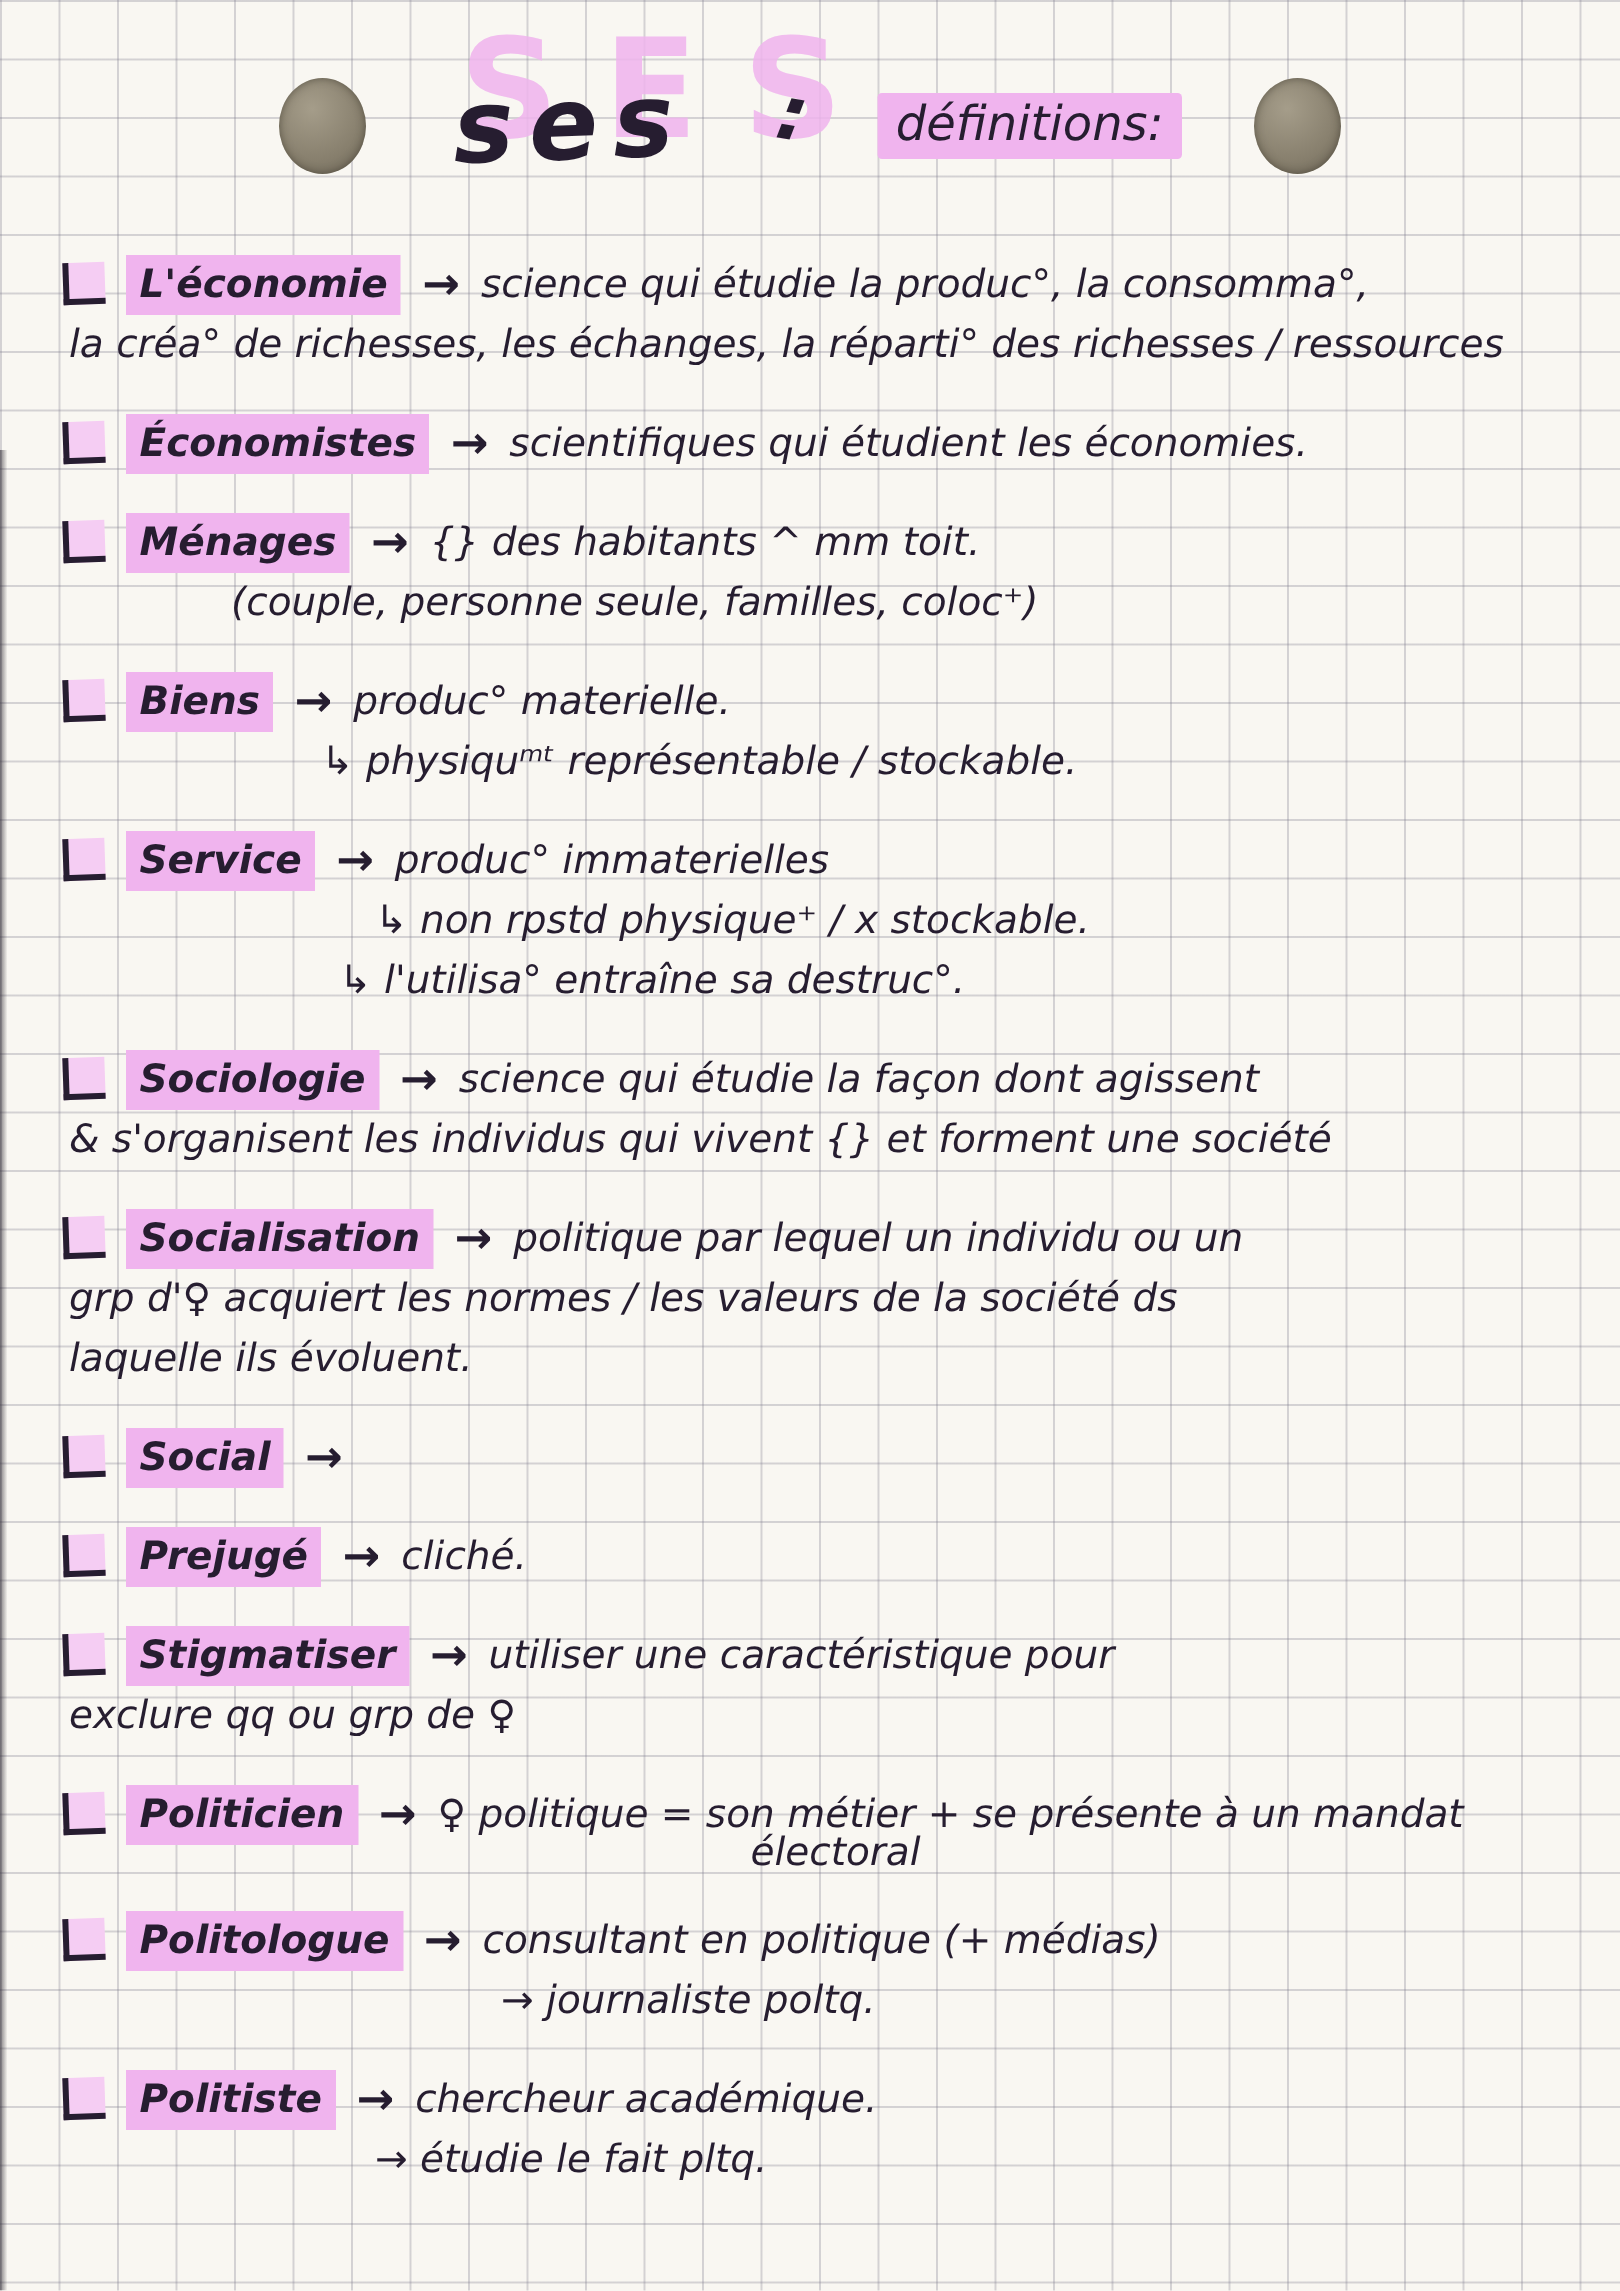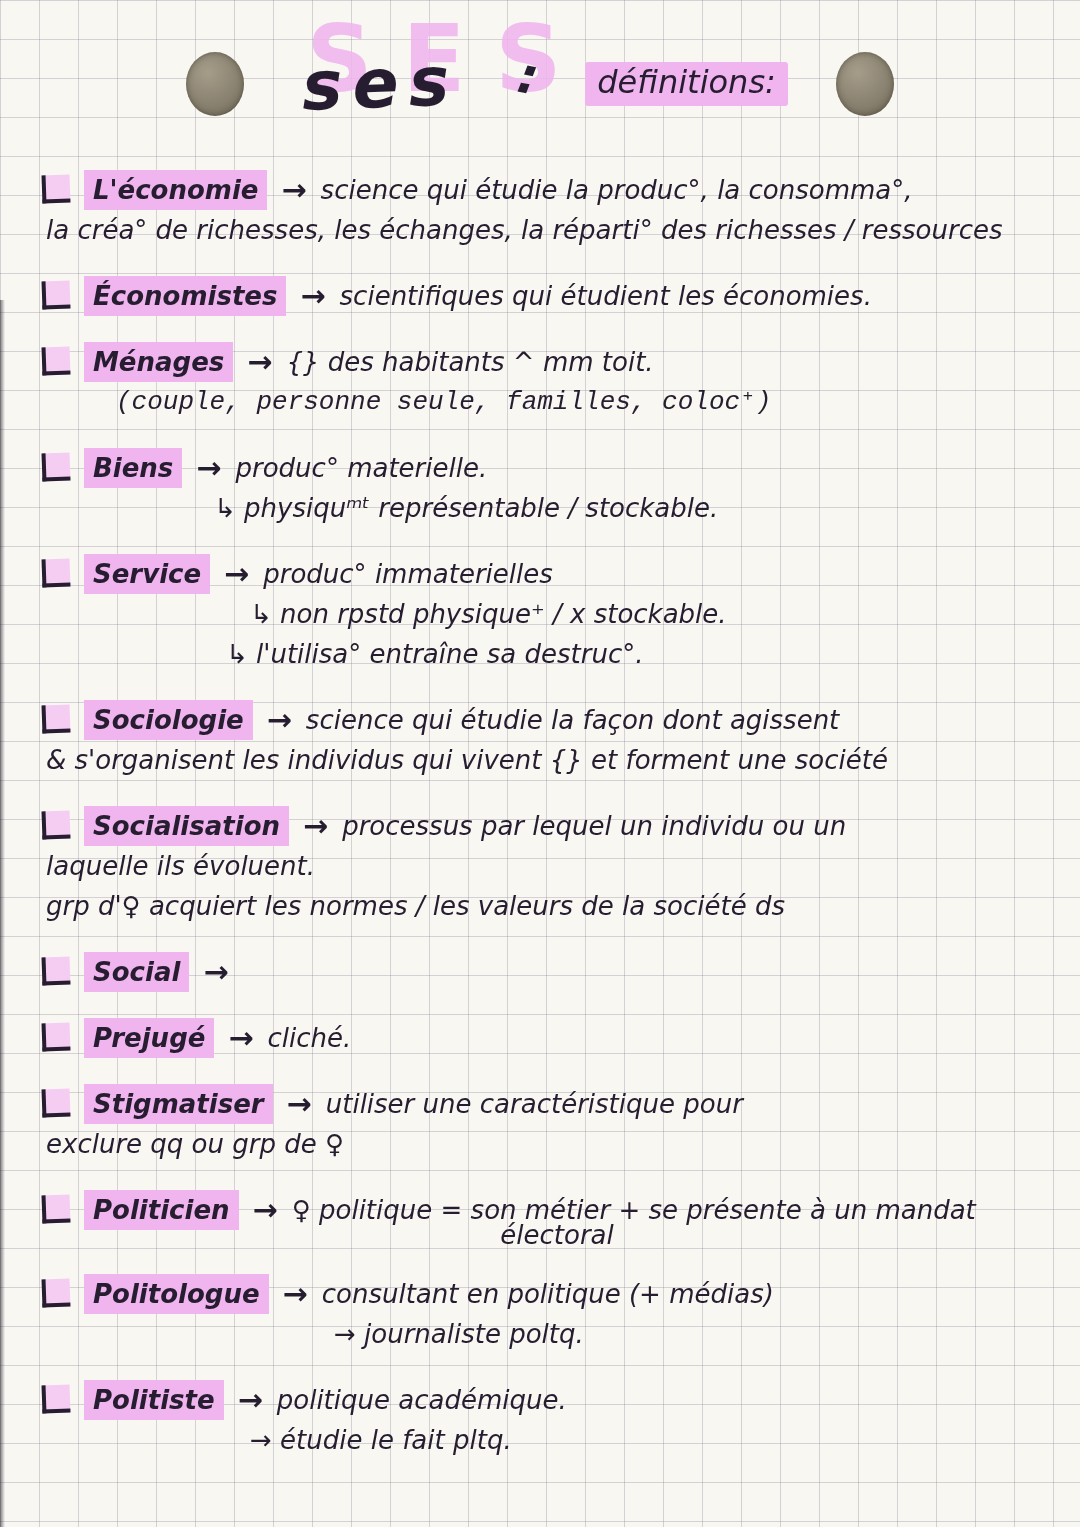--- a/index.html
+++ b/index.html
@@ -74,21 +74,21 @@
   }
   .term{
     font-weight:700;padding:0 9px;white-space:nowrap;
     background:var(--hl);
   }
   .arrow{font-weight:700;font-size:30px;line-height:40px;font-style:normal;}
   .deftext{white-space:nowrap;}
   .lines{font-size:26px;line-height:40px;}
   .line{white-space:nowrap;}
   .flush{margin-left:4px;}
-  .indent-sm{margin-left:74px;font-family:Liberation Mono, monospace;}
+  .indent-sm{margin-left:112px;}
   .indent-md{margin-left:172px;}
   .indent-md2{margin-left:184px;}
   .indent-lg{margin-left:208px;}
   .indent-xl{margin-left:292px;}
   .right{text-align:center;font-size:26px;line-height:26px;margin-top:-8px;padding-right:2px;}
 </style>
 </head>
 <body>
 
 <div class="page">
@@ -174,25 +174,25 @@
     <div class="lines">
           <div class="line flush">&amp; s'organisent les individus qui vivent {} et forment une société</div>
         </div>
   </section>
 
   <section class="entry">
     <div class="head">
       <span class="checkbox"></span>
       <span class="term">Socialisation</span>
       <span class="arrow">→</span>
-      <span class="deftext">processus par lequel un individu ou un</span>
-    </div>
-    <div class="lines">
+      <span class="deftext">politique par lequel un individu ou un</span>
+    </div>
+    <div class="lines">
+          <div class="line flush">grp d'♀ acquiert les normes / les valeurs de la société ds</div>
           <div class="line flush">laquelle ils évoluent.</div>
-          <div class="line flush">grp d'♀ acquiert les normes / les valeurs de la société ds</div>
         </div>
   </section>
 
   <section class="entry">
     <div class="head">
       <span class="checkbox"></span>
       <span class="term">Social</span>
       <span class="arrow">→</span>
     </div>
     <div class="lines"></div>
@@ -242,20 +242,20 @@
     <div class="lines">
           <div class="line indent-xl">→ journaliste poltq.</div>
         </div>
   </section>
 
   <section class="entry">
     <div class="head">
       <span class="checkbox"></span>
       <span class="term">Politiste</span>
       <span class="arrow">→</span>
-      <span class="deftext">politique académique.</span>
+      <span class="deftext">chercheur académique.</span>
     </div>
     <div class="lines">
           <div class="line indent-lg">→ étudie le fait pltq.</div>
         </div>
   </section>
 </main>
 </div>
 
 </body></html>

